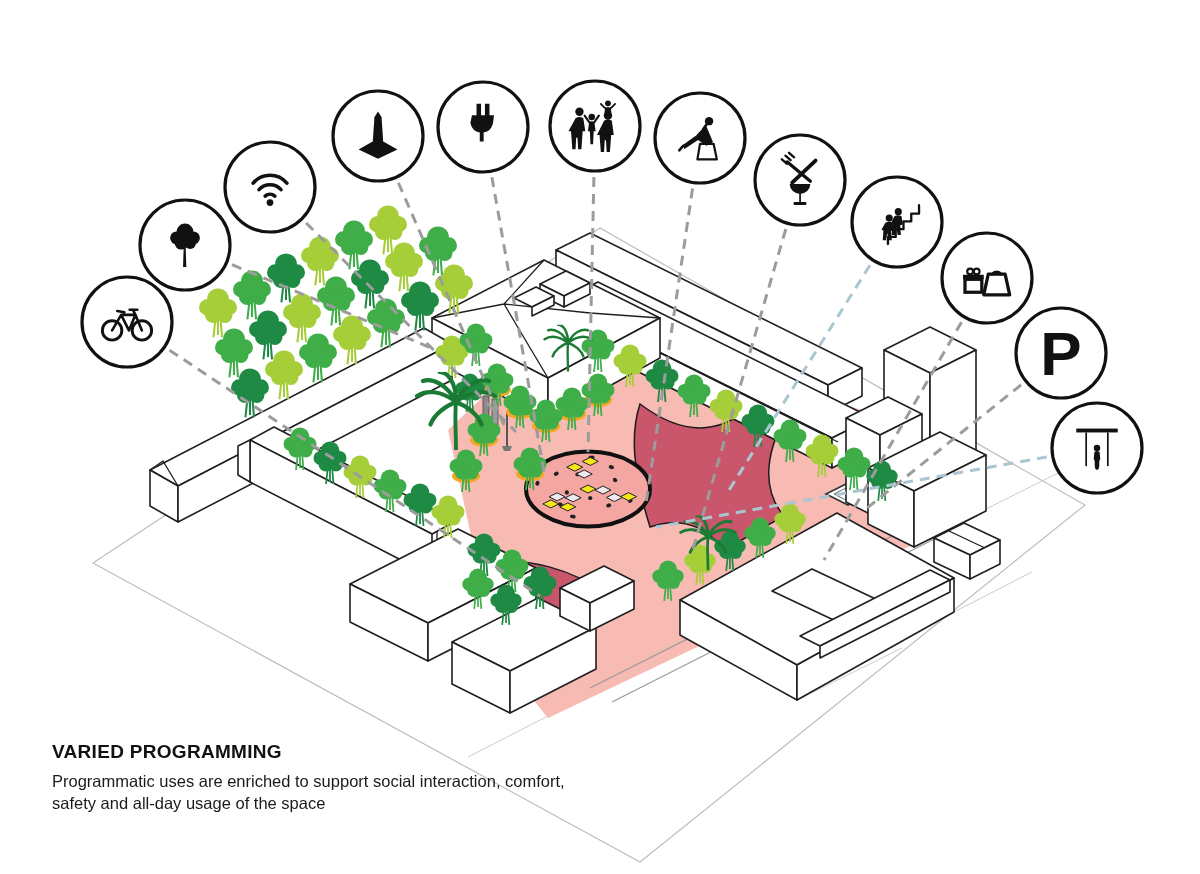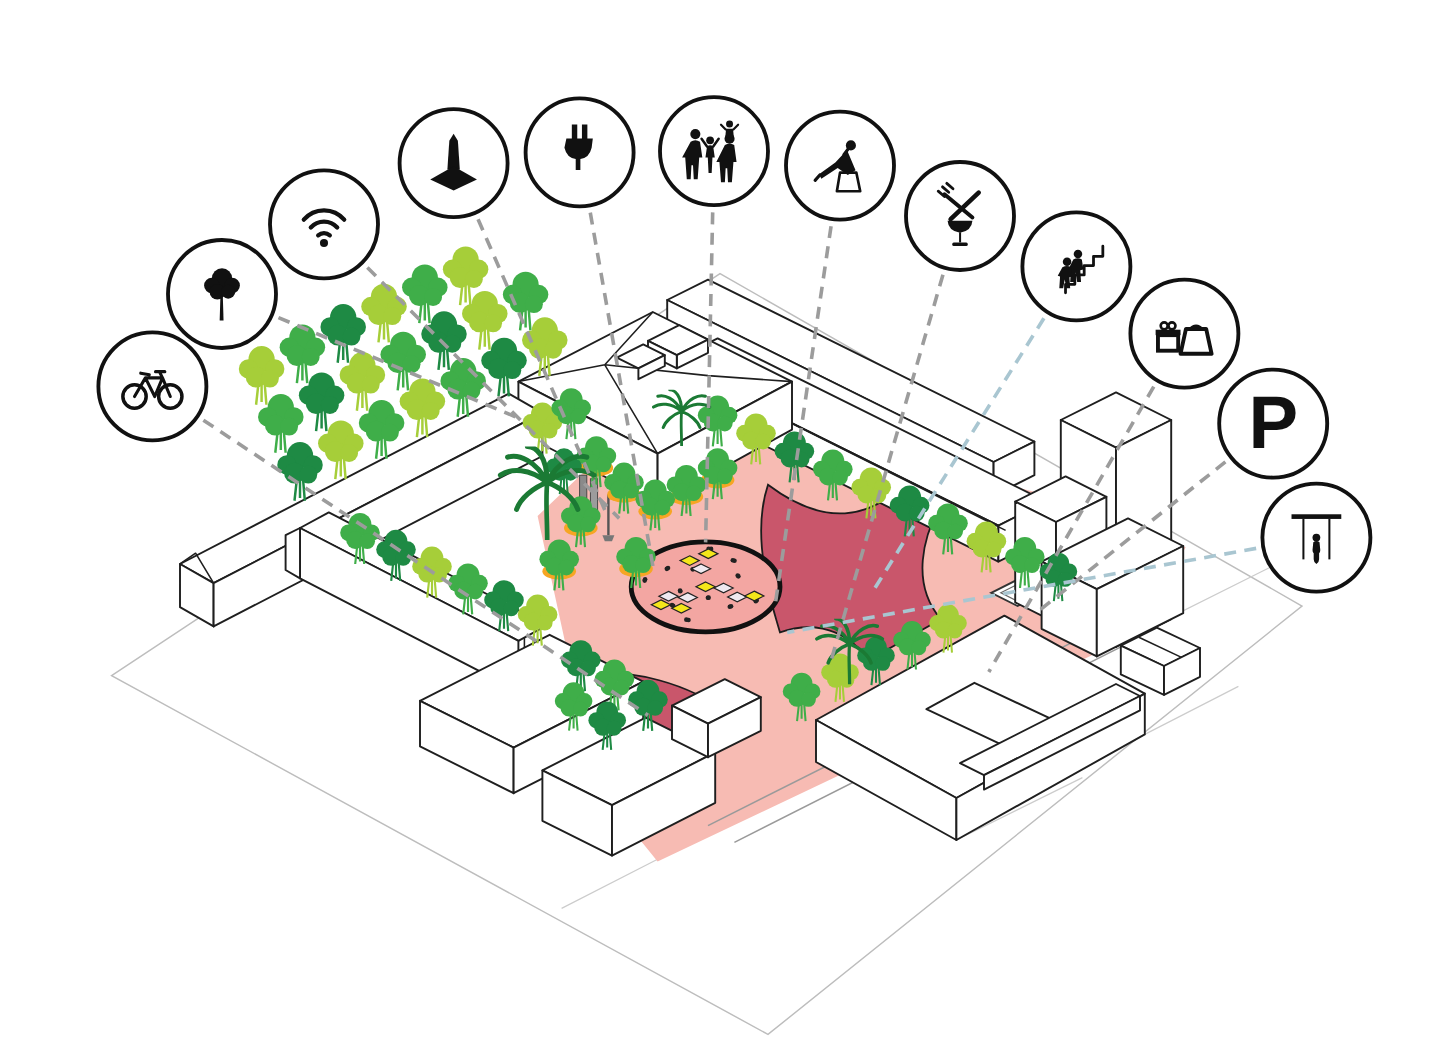--- a/index.html
+++ b/index.html
@@ -537,13 +537,17 @@
           <circle cx="1061" cy="353" r="45" fill="#fff" stroke="#111" stroke-width="3.2"></circle>
           <text x="1061" y="353" text-anchor="middle" dominant-baseline="central" font-family="&quot;Liberation Sans&quot;, sans-serif" font-weight="bold" font-size="62" fill="#111">P</text>
         </g>
         <g>
           <circle cx="1097" cy="448" r="45" fill="#fff" stroke="#111" stroke-width="3.2"></circle>
           <use href="#sym-swing" x="1064.6" y="415.6" width="64.8" height="64.8"></use>
         </g>
       </g>
 </svg>
 
+<div class="caption">
+  <h1>VARIED PROGRAMMING</h1>
+  <p>Programmatic uses are enriched to support social interaction, comfort, safety and all-day usage of the space</p>
 </div>
+</div>
 
 </body></html>

